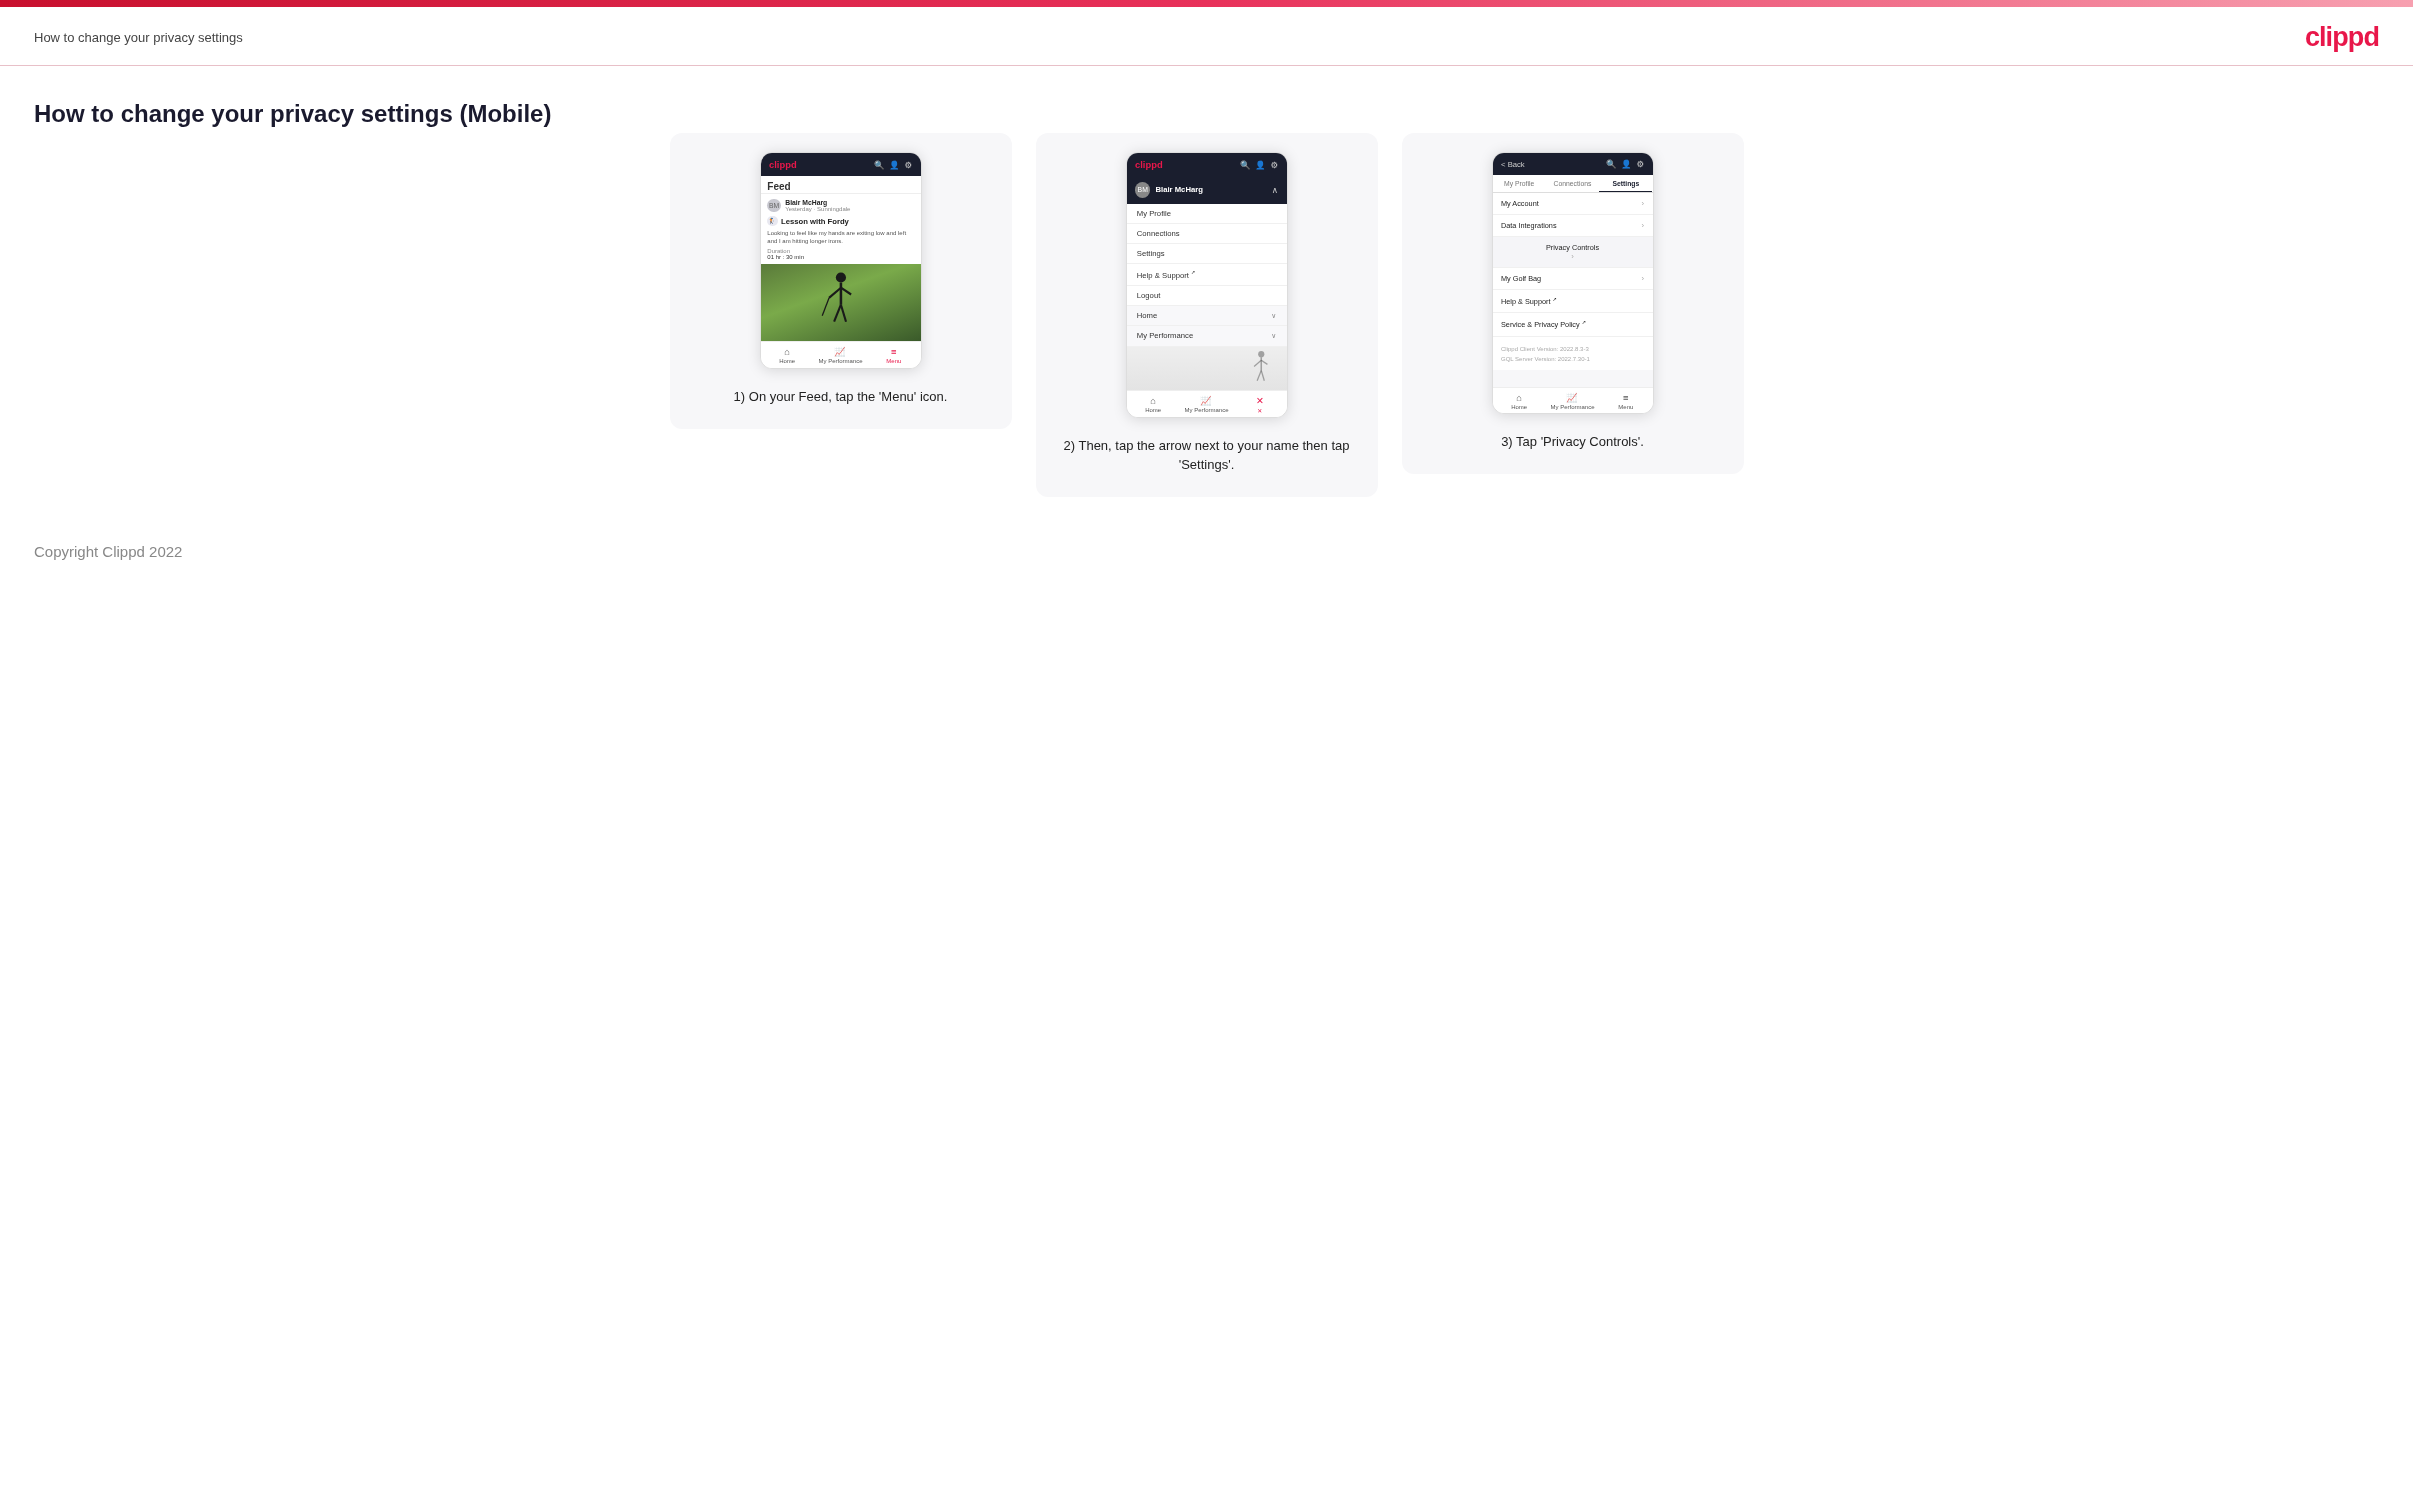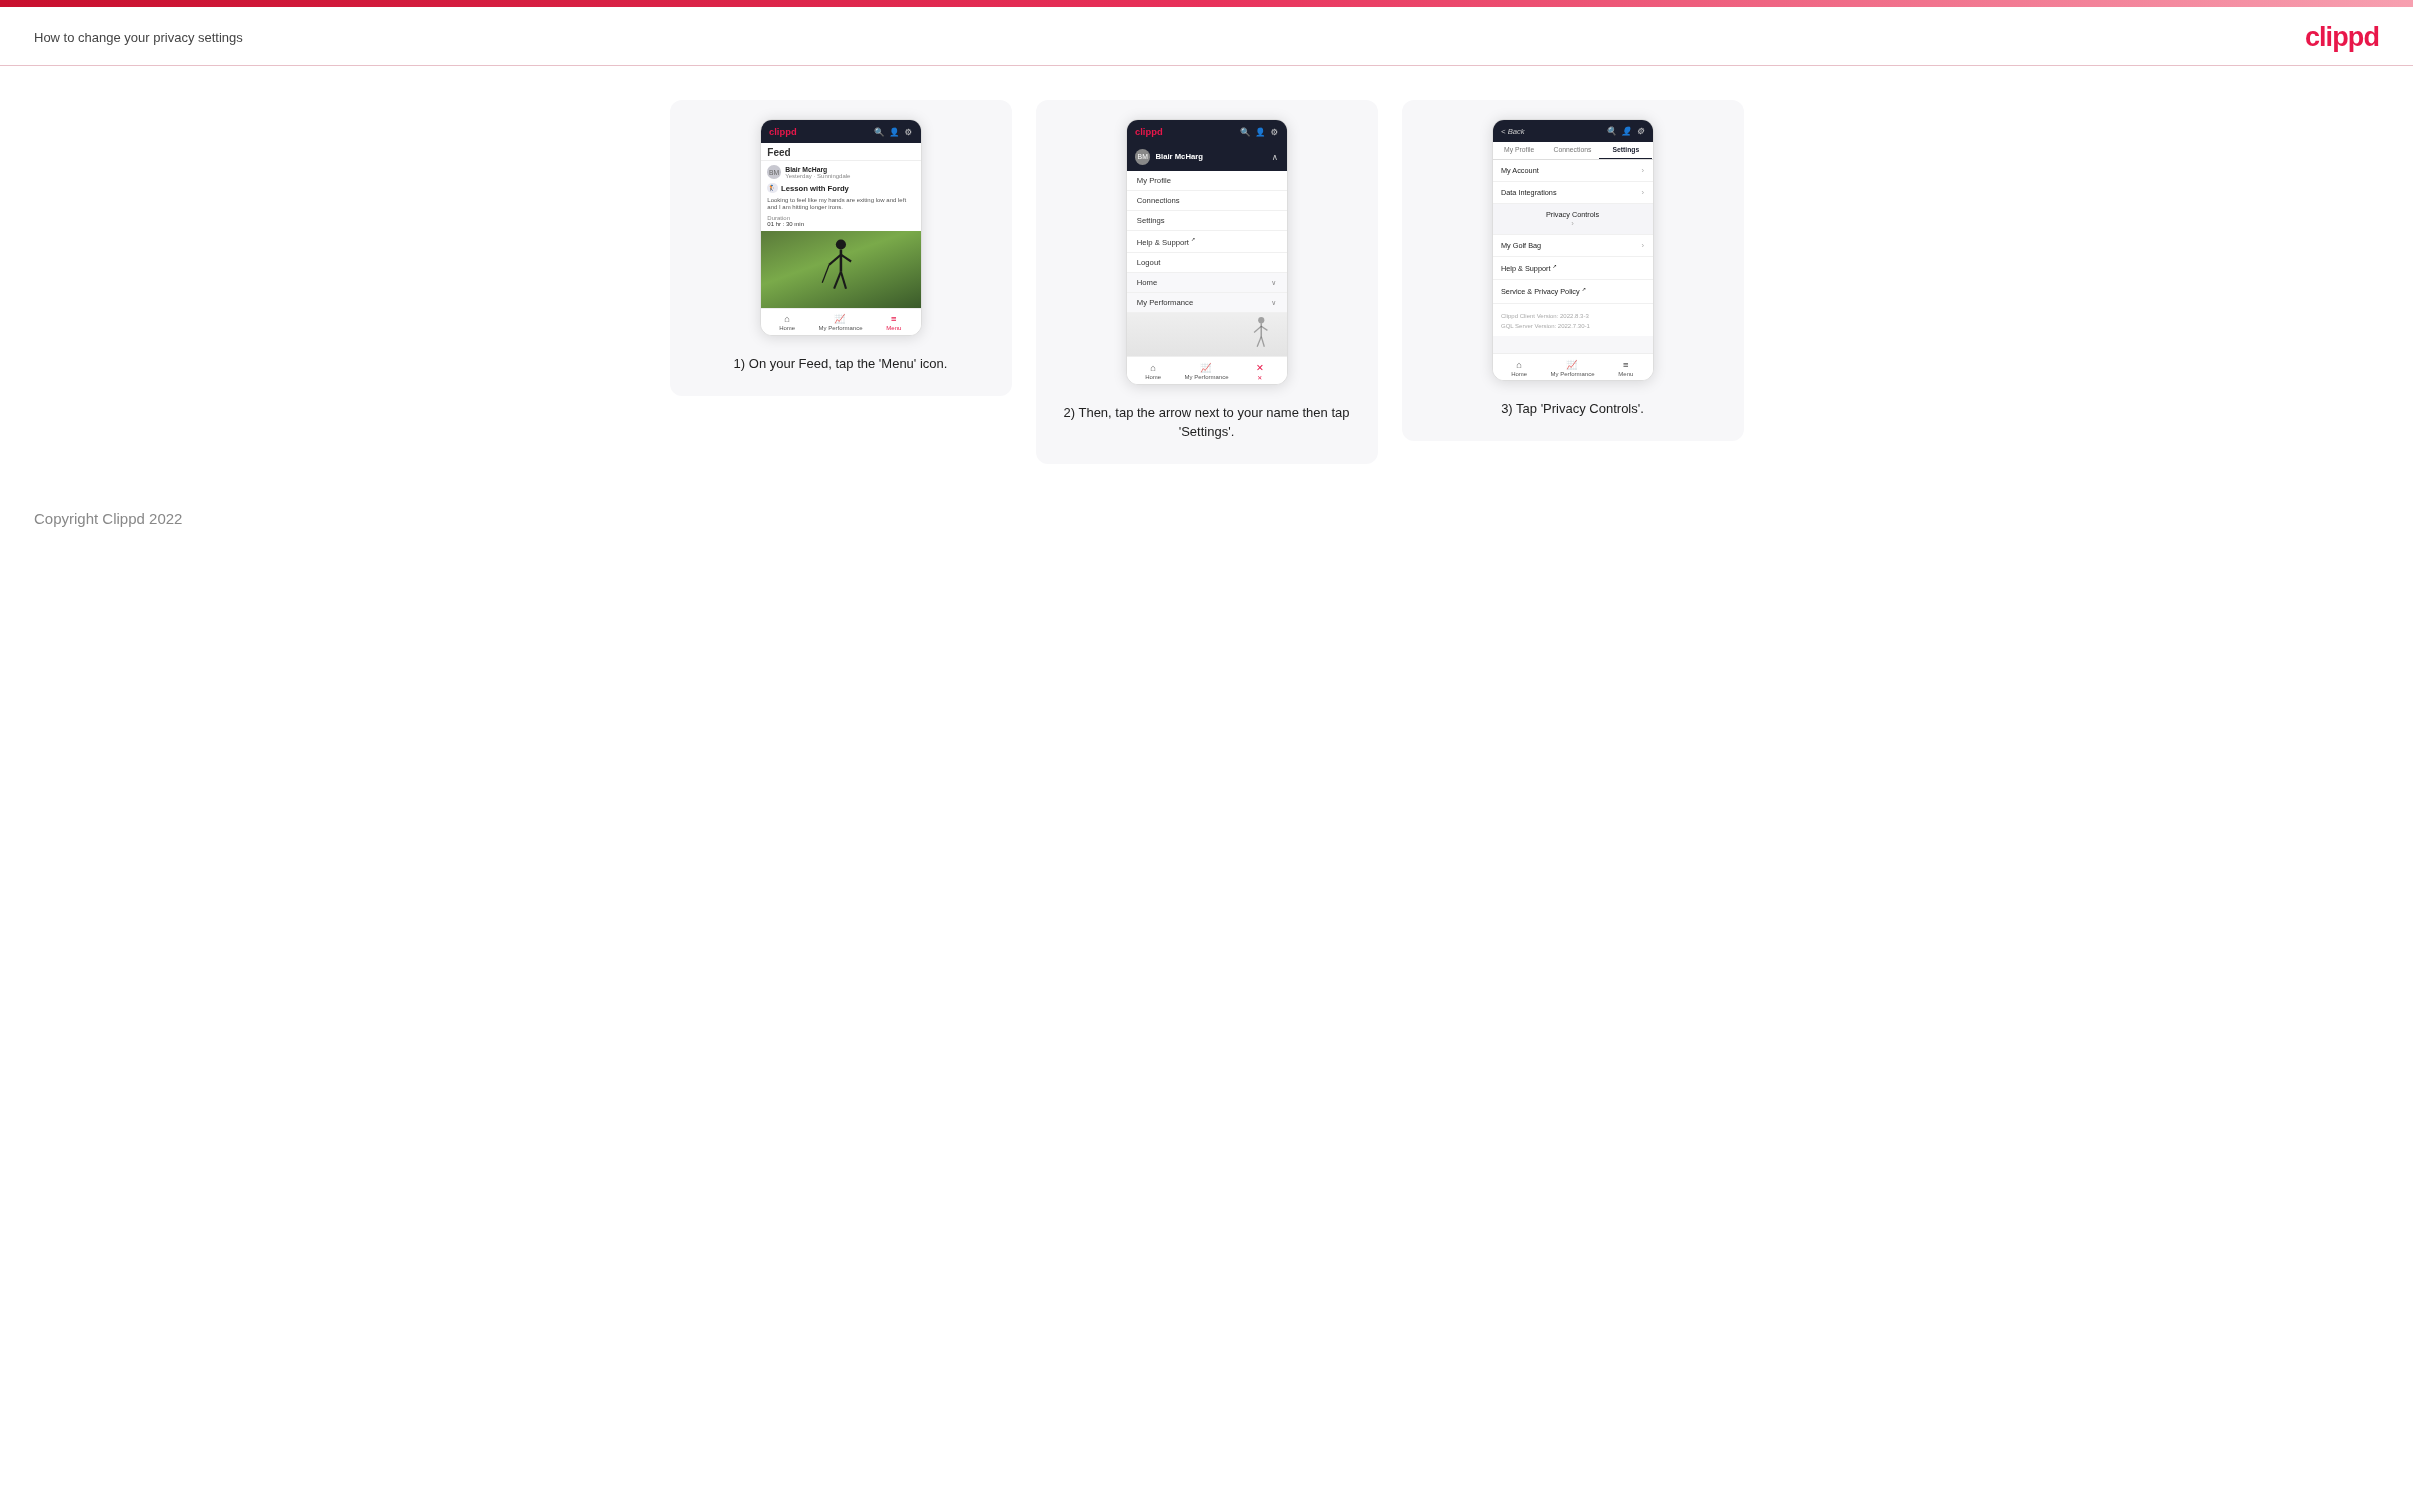--- a/index.html
+++ b/index.html
@@ -291,21 +291,20 @@
       align-items: flex-end;
     }
 
     
     .phone-settings-topbar {
       background: #1a1e2e;
       display: flex;
       align-items: center;
       justify-content: space-between;
       padding: 6px 8.5px;
-      font-style: italic;
     }
     .phone-back-btn {
       color: #ccc;
       font-size: 7.7px;
       display: flex;
       align-items: center;
       gap: 1.7px;
     }
     .phone-settings-tabs {
       display: flex;
@@ -372,20 +371,21 @@
 <body>
 
 <div class="top-bar"></div>
 
 <div class="header">
   <span class="header-title">How to change your privacy settings</span>
   <span class="logo">clippd</span>
 </div>
 
 <div class="main">
+  <h1 class="page-heading">How to change your privacy settings (Mobile)</h1>
 
   <div class="cards-row">
 
     <div class="card">
       <div class="phone-mockup">
 
         <div class="phone-topbar">
           <span class="phone-topbar-logo">clippd</span>
           <div class="phone-topbar-icons">
             <span>🔍</span>

